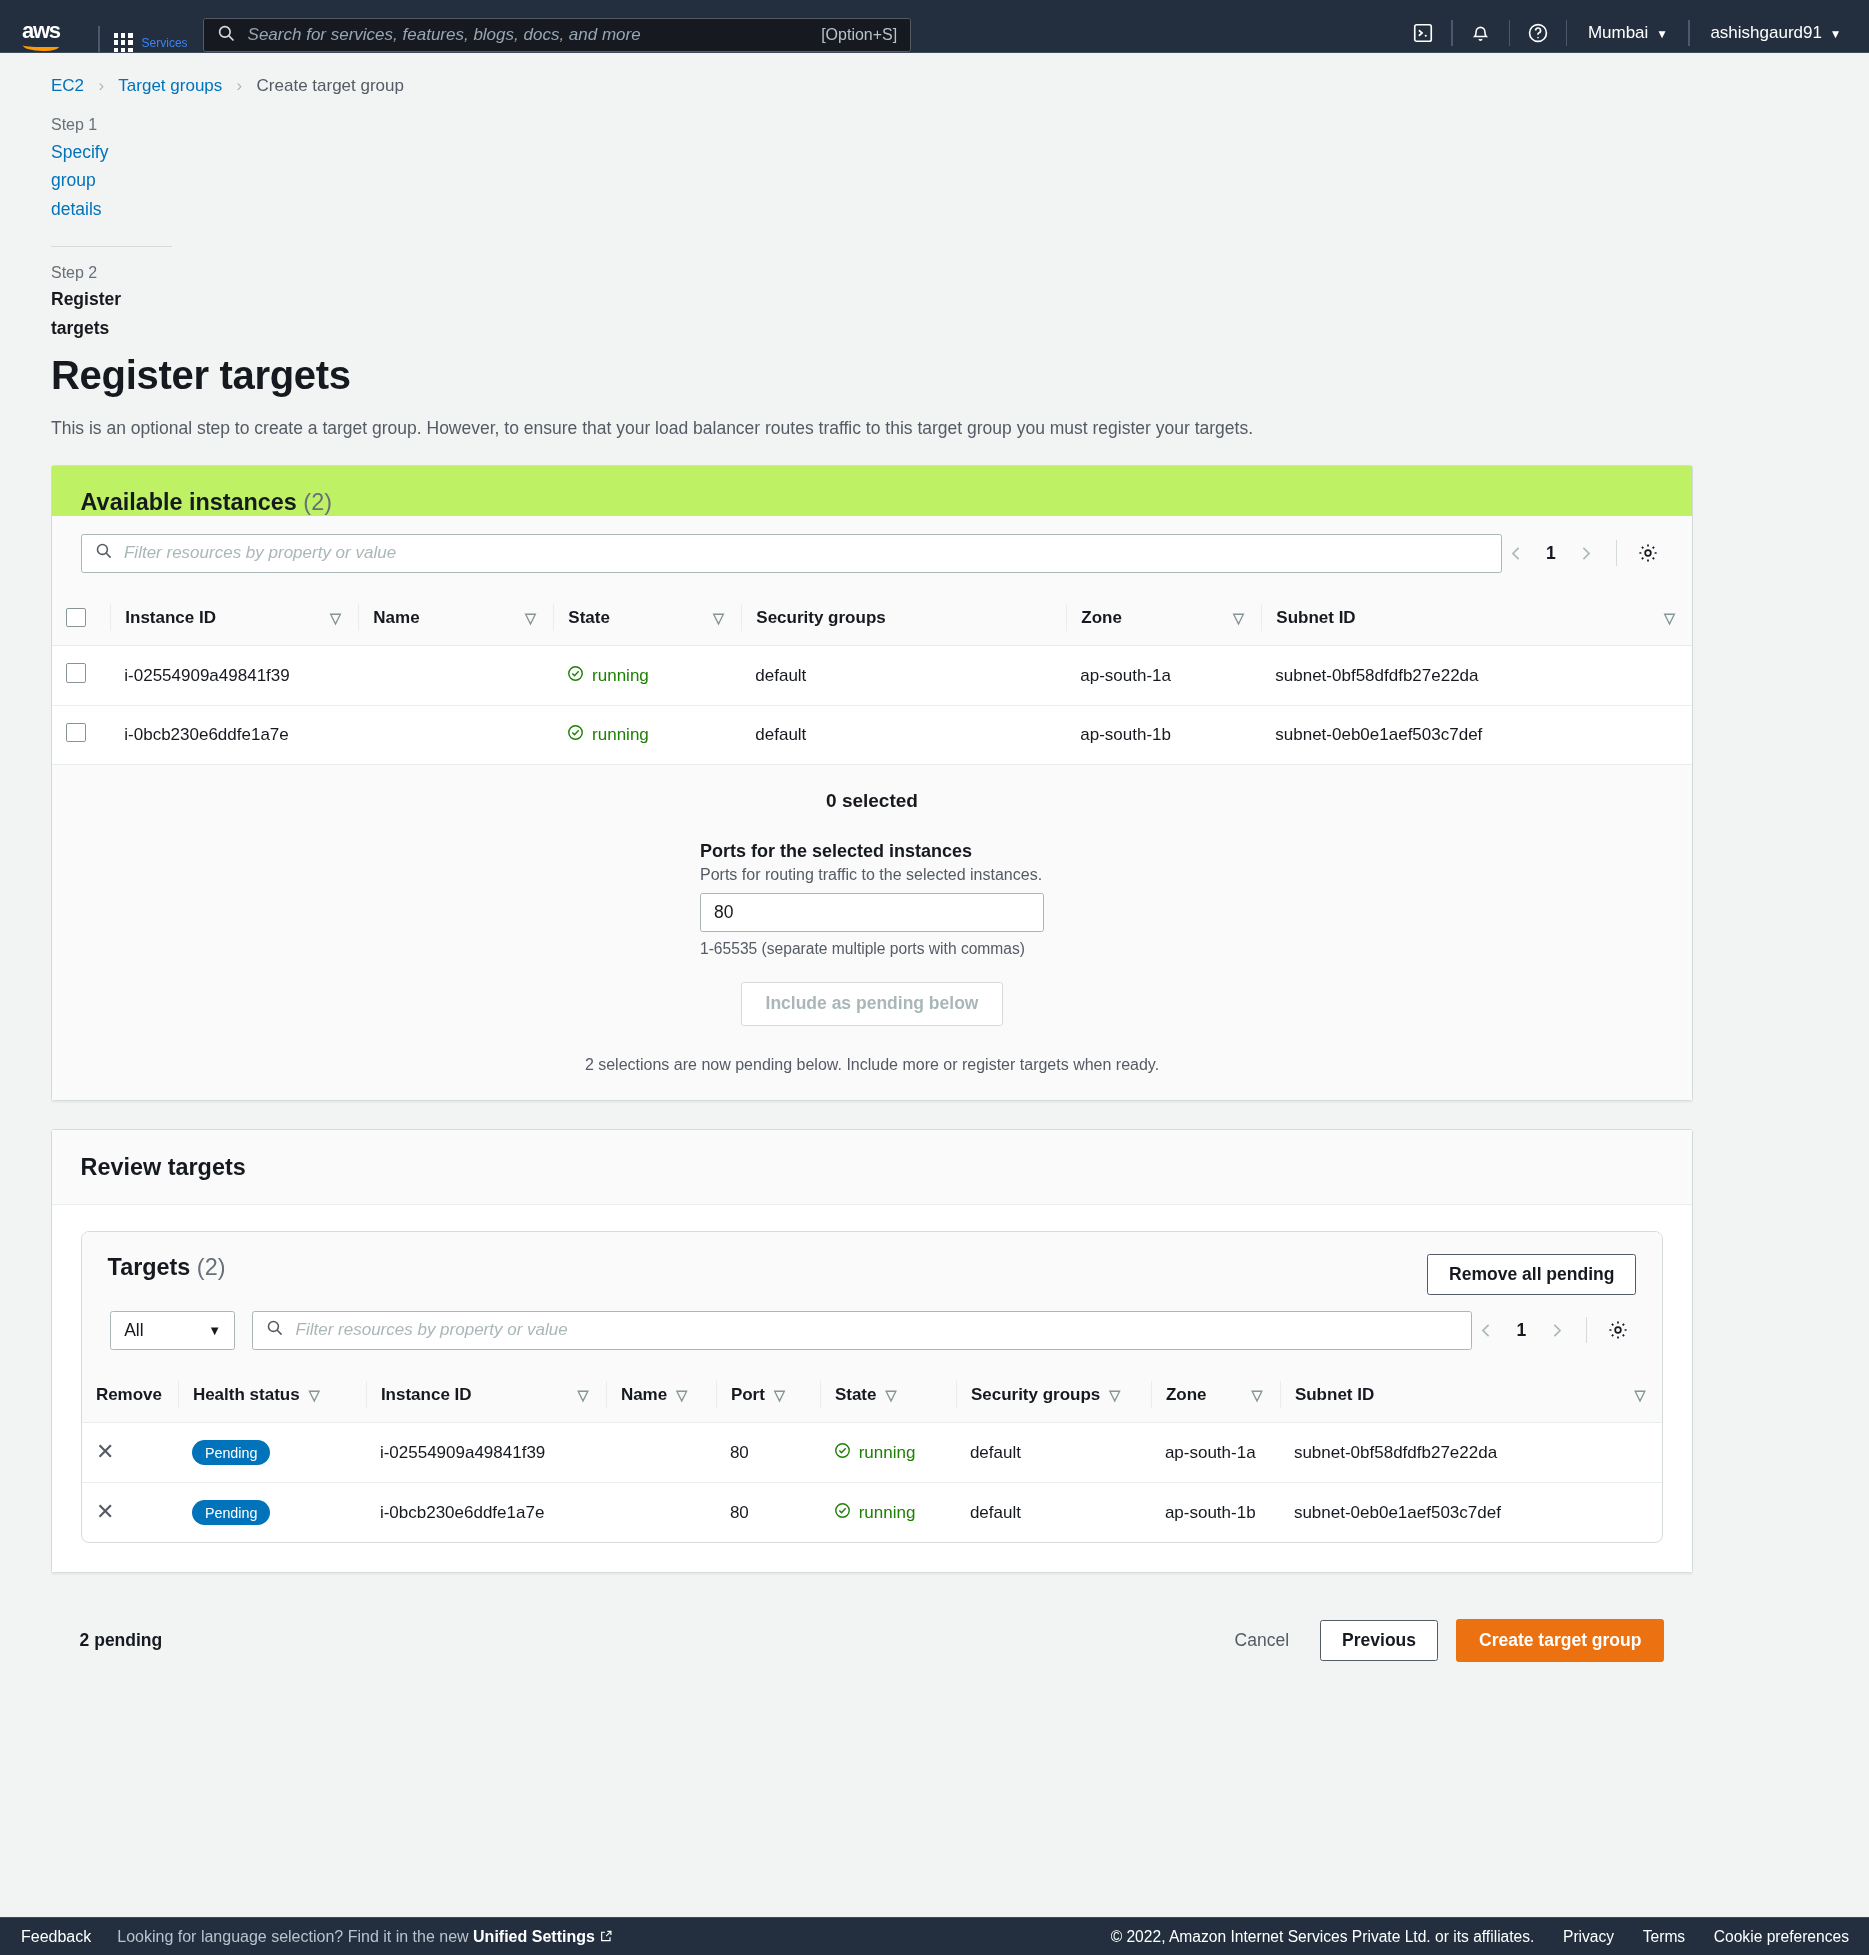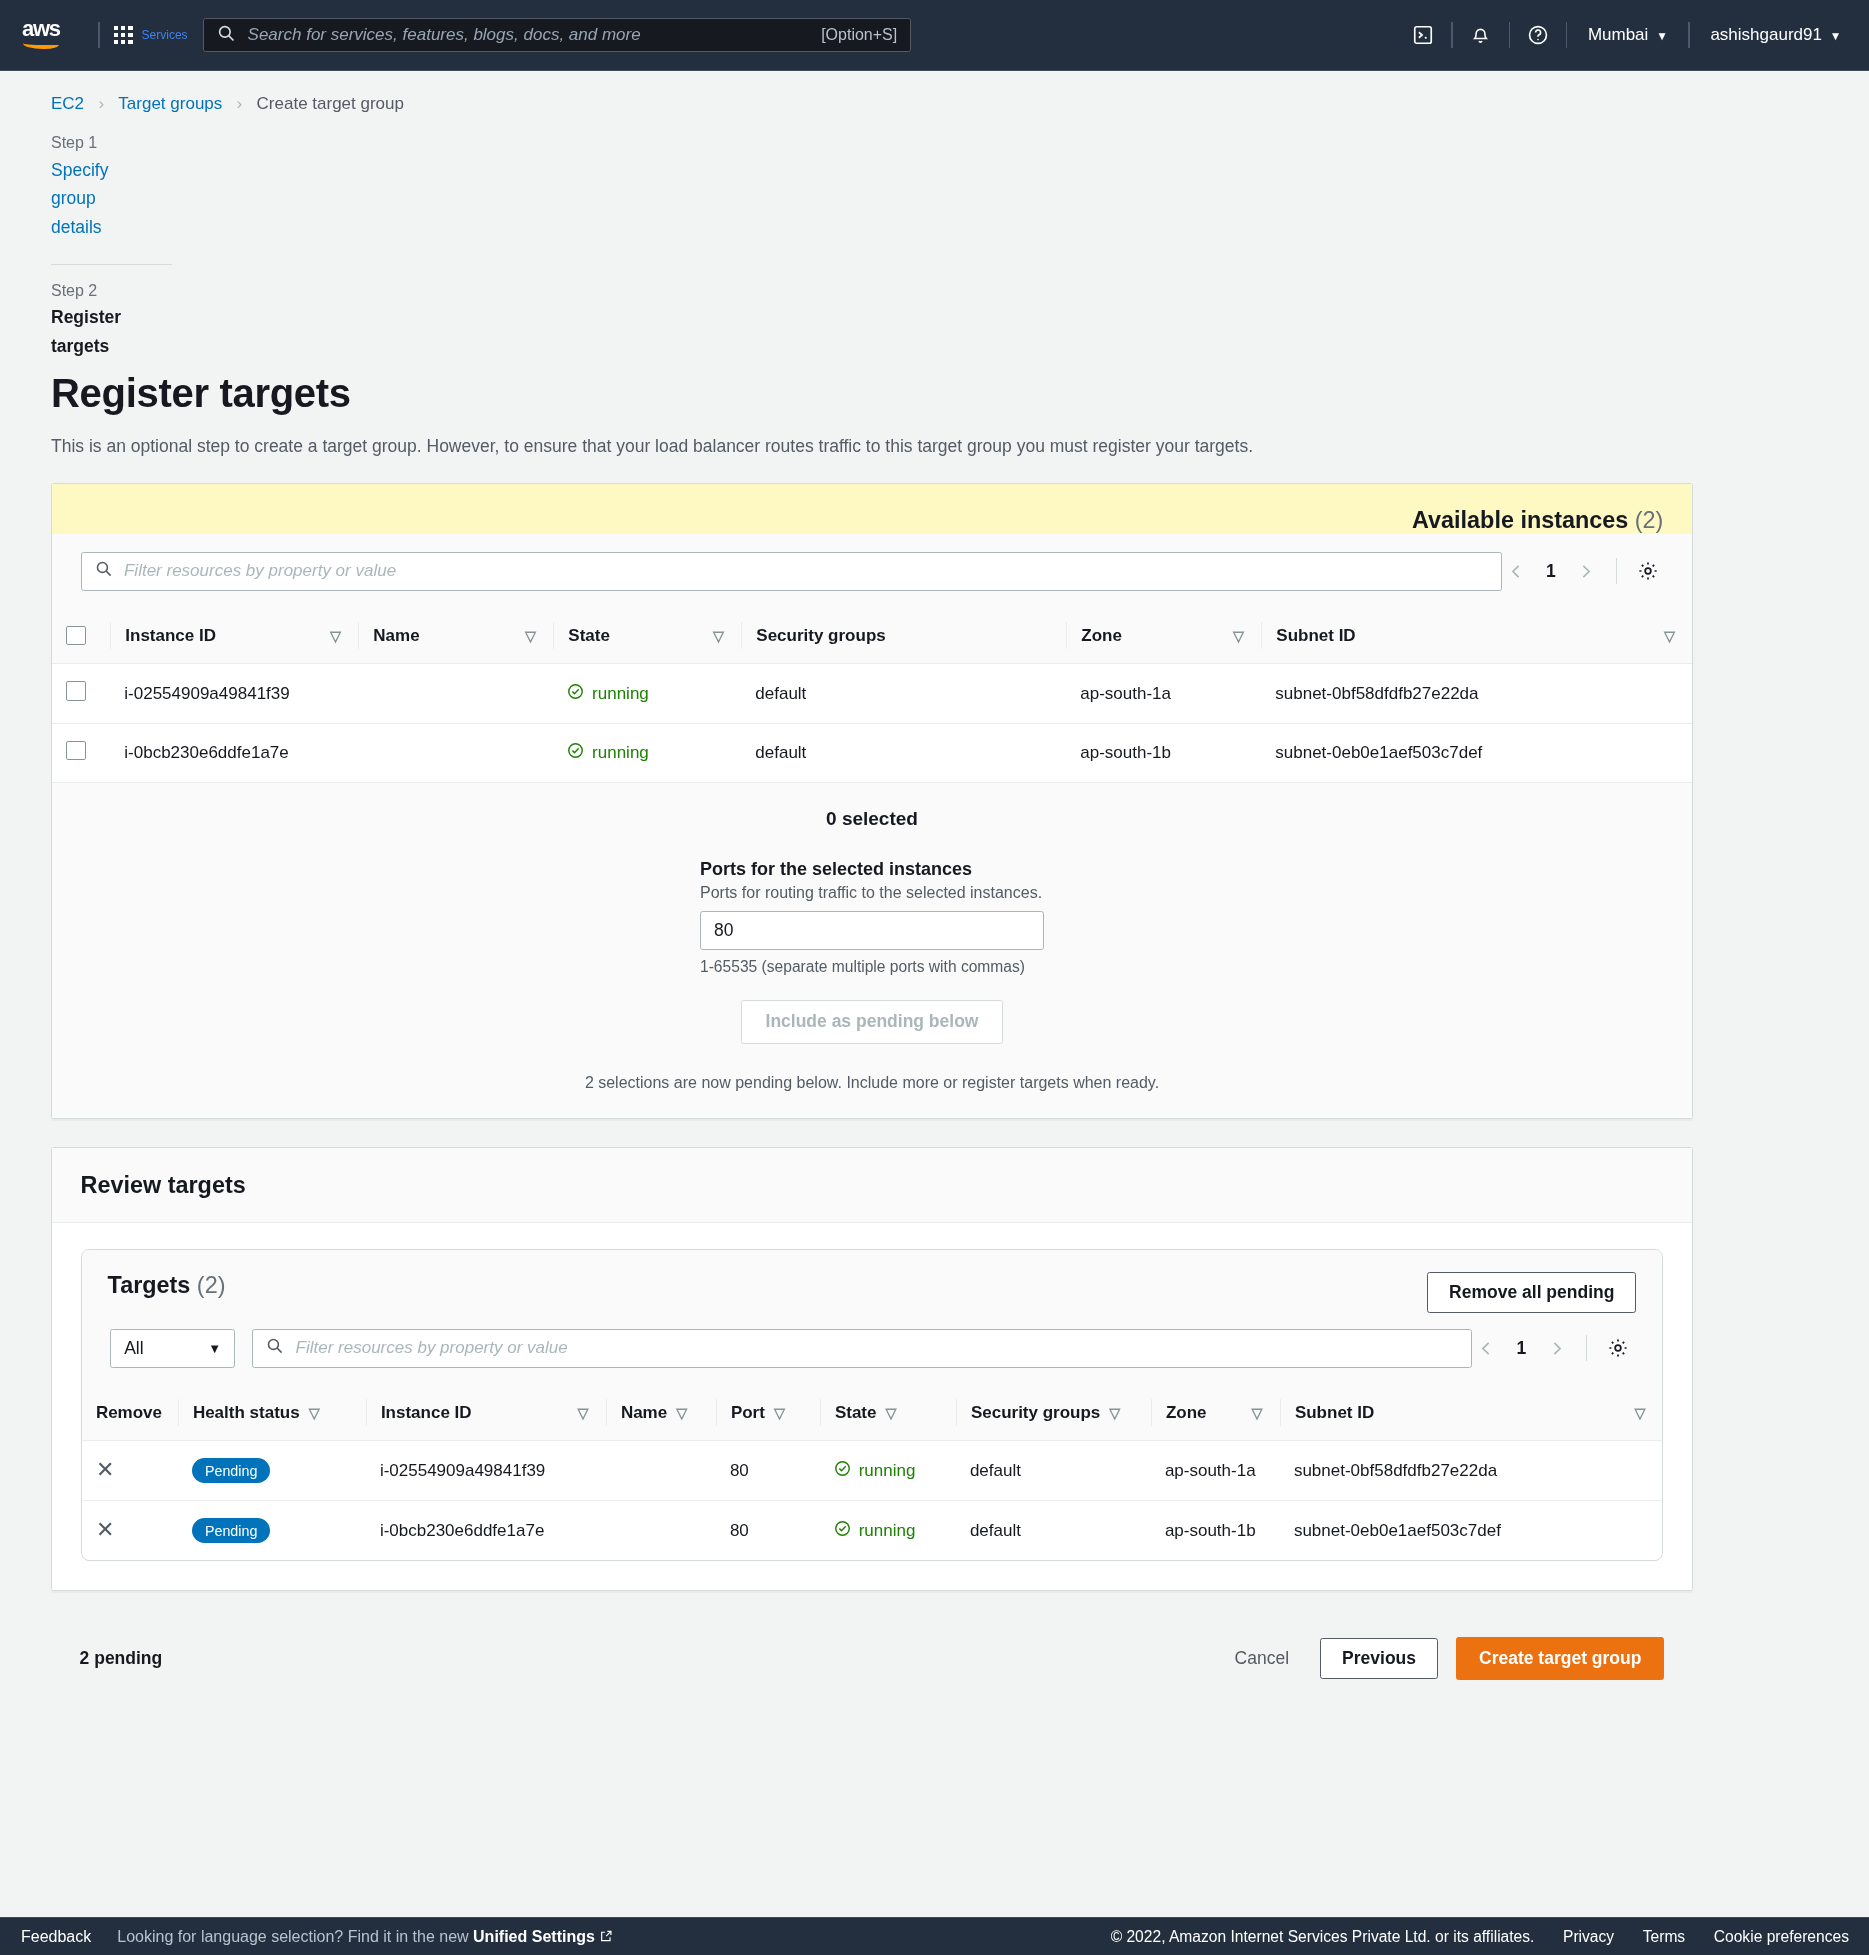--- a/index.html
+++ b/index.html
@@ -10,24 +10,24 @@
     background: #f2f3f3;
     font-family: "Liberation Sans", sans-serif;
     color: #16191f;
     font-size: 17px;
     -webkit-font-smoothing: antialiased;
     position: relative;
   }
 
   
   .topnav {
-    height: 71px;
+    height: 53px;
     background: #232f3e;
     display: flex;
-    align-items: center;
+    align-items: flex-end;
     padding: 0 17px 0 22px;
     border-bottom: 1.3px solid #3c4a5c;
   }
   .aws-logo { width: 45px; height: 30px; position: relative; flex: none; margin-right: 17px; }
   .aws-logo .txt {
     color: #fff; font-size: 22px; font-weight: bold; letter-spacing: -1.3px;
     line-height: 18px; font-family: "Liberation Sans", sans-serif;
   }
   .aws-logo .smile {
     width: 36px; height: 10.4px; margin-top: 0.6px; margin-left: 1.3px;
@@ -77,21 +77,21 @@
 
   .main { flex: 1; padding-top: 10.4px; max-width: 1642px; }
   h1.page-title { font-size:40px; font-weight:bold; margin: 0 0 19.5px 0; letter-spacing:-0.3px;}
   .page-desc { font-size:17.5px; color:#545b64; margin-bottom: 26px; }
 
   
   .card {
     background:#fff; border:1.3px solid #d5dbdb; border-radius:2.6px; margin-bottom: 28.6px;
     box-shadow: 0 1.3px 1.3px rgba(0,0,0,0.04);
   }
-  .card-head { padding: 23.4px 28.6px 0 28.6px; background:#fef9c3;text-align:right;}
+  .card-head { padding: 23.4px 28.6px 0 28.6px; background:#bef264;}
   .card-title { font-size:23.4px; font-weight:bold; }
   .card-title .count { color:#687078; font-weight:normal; }
 
   .filterbar { display:flex; align-items:center; padding: 18px 28.6px 19.5px 28.6px; background:#fafafa;}
   .fieldbox {
     height:39px; border:1.3px solid #aab7b8; border-radius:2.6px; background:#fff;
     display:flex; align-items:center; padding: 0 13px; flex:none;
   }
   .fieldbox.grow { flex:1; }
   .fieldbox .mag { margin-right:10.4px; flex:none;}

